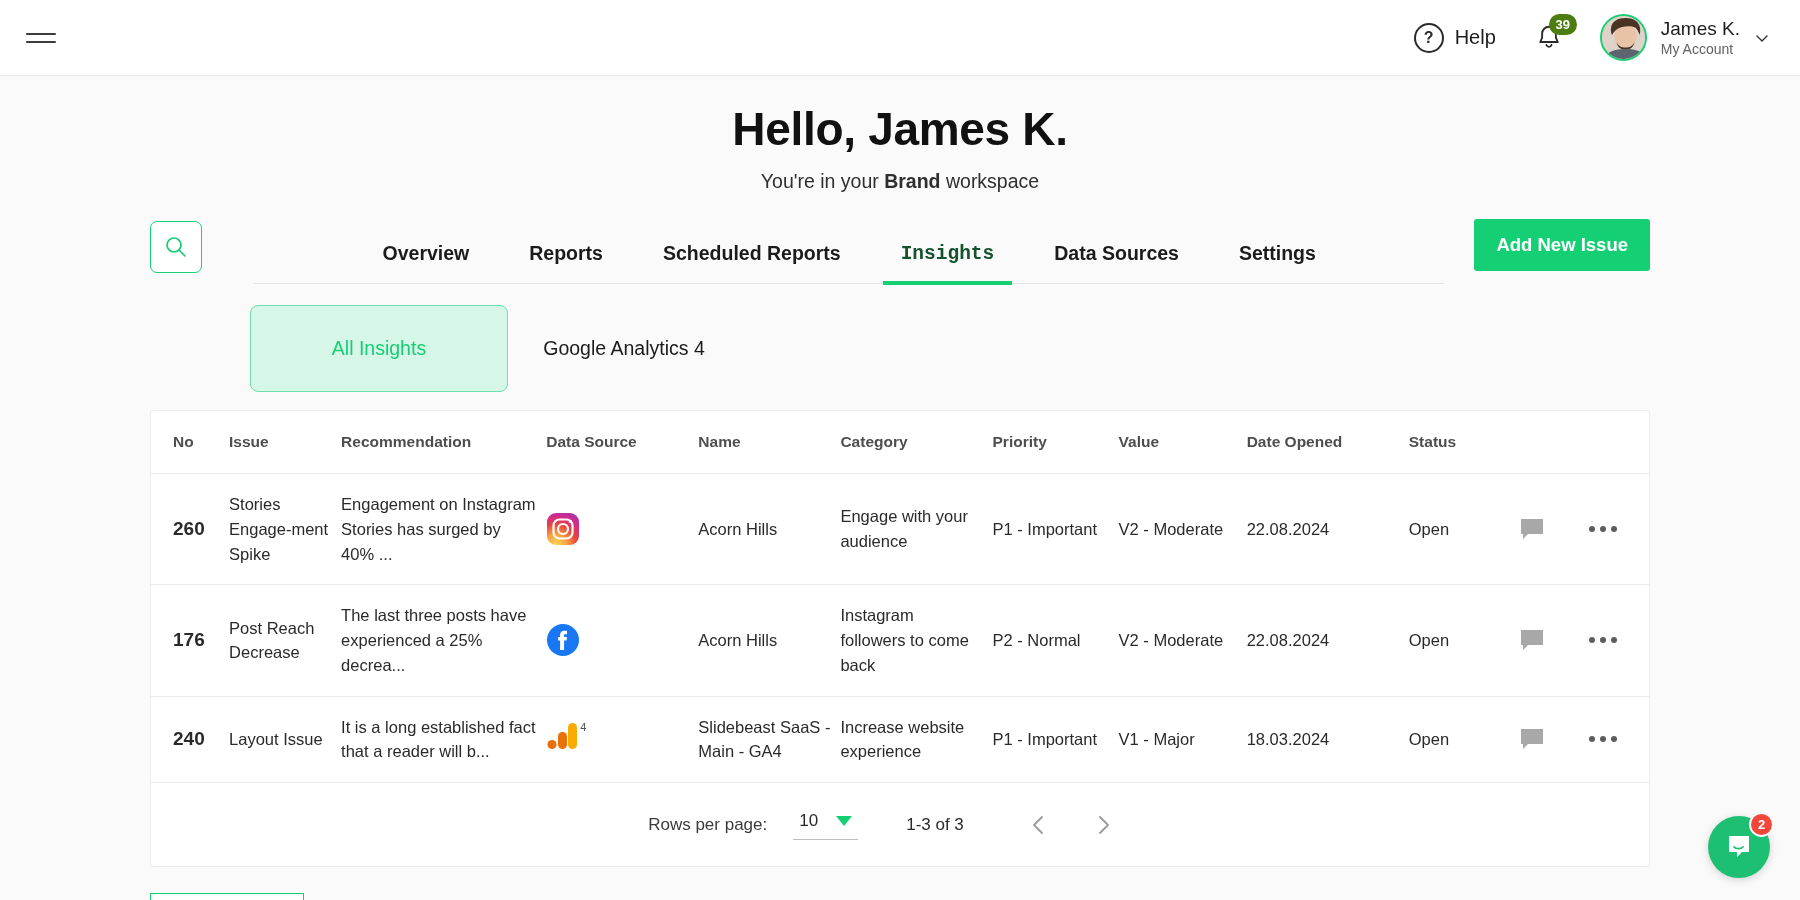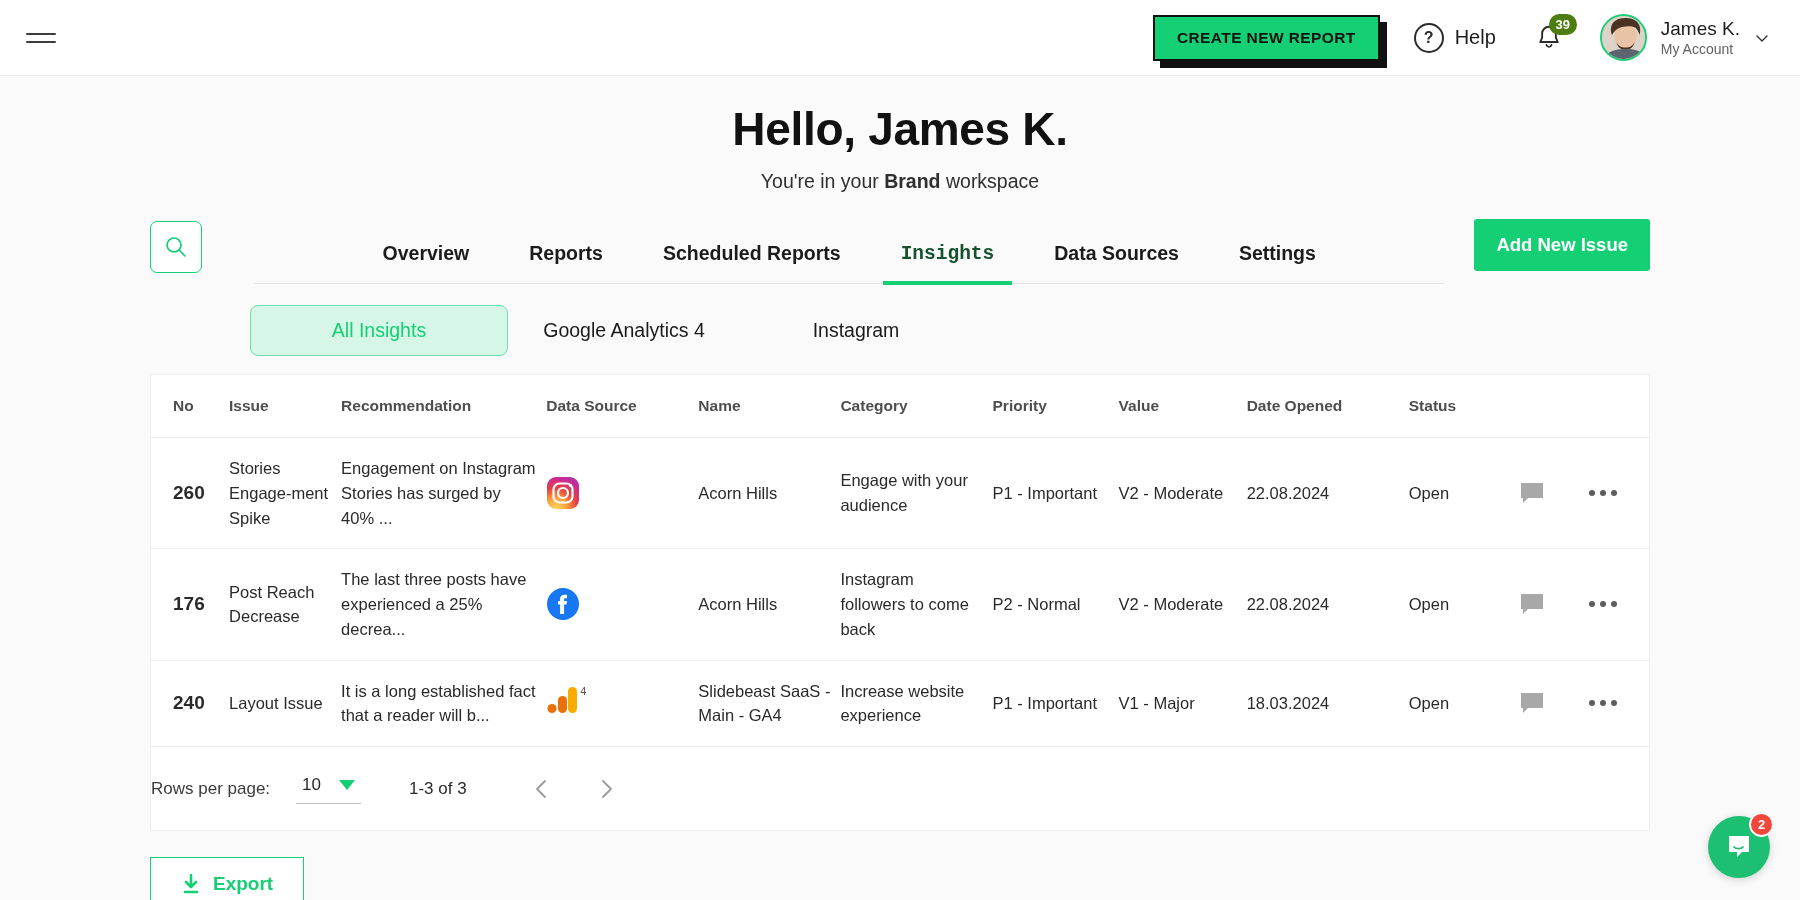--- a/index.html
+++ b/index.html
@@ -169,21 +169,21 @@
     display: flex;
     align-items: center;
     padding: 0 150px;
     margin-top: 22px;
     gap: 0;
   }
   .subtabs-inner { display:flex; align-items:center; margin-left: 100px; }
   .subtab {
     font-size: 19.5px;
     color: #1b1b1b;
-    padding: 13px 0;
+    padding: 31px 0;
     width: 232px;
     text-align: center;
     cursor: pointer;
     white-space: nowrap;
   }
   .subtab.active {
     color: #15cf74;
     background: #d6f7e7;
     border: 1.4px solid #6ddfae;
     border-radius: 8px;
@@ -235,21 +235,21 @@
   .ds-icon { width: 34px; height: 34px; display:block; }
   .ga4-badge { font-size: 11px; color:#555; vertical-align: super; }
 
   .row-actions { display:flex; align-items:center; gap: 44px; }
   .comment-icon { width: 26px; height: 24px; cursor:pointer; }
   .dots { display:flex; gap: 5px; cursor:pointer; }
   .dots i { width: 6px; height: 6px; border-radius: 50%; background: #5d5d5d; display:block; }
 
   
   .pagination {
-    display:flex; align-items:center; justify-content:flex-start;
+    display:flex; align-items:center; justify-content:center;
     padding: 26px 36px 26px 0;
     gap: 0;
   }
   .rpp-label { font-size: 17px; color: #3b3b3b; margin-right: 26px; }
   .rpp-select {
     display:flex; align-items:center; gap: 18px;
     border-bottom: 1.6px solid #bdbdbd;
     padding: 2px 6px 8px 6px;
     cursor: pointer;
     margin-right: 48px;
@@ -303,24 +303,20 @@
 <body>
 
 <div class="topbar">
   <div class="hamburger">
     <span></span>
       <span></span>
   </div>
 
   <div class="topbar-right">
 
-    <div class="create-report-wrap">
-      <div class="create-report-shadow"></div>
-      <button class="create-report-btn">CREATE NEW REPORT</button>
-    </div>
 
     <div class="help-group">
       <div class="q-circle">?</div>
       <span class="help-text">Help</span>
     </div>
 
     <div class="bell-wrap">
       <svg class="bell" viewBox="0 0 24 24">
         <path d="M12 3a5.5 5.5 0 0 0-5.5 5.5v3.2L5 15.2h14l-1.5-3.5V8.5A5.5 5.5 0 0 0 12 3z" fill="none" stroke="#2b2b2b" stroke-width="1.5" stroke-linejoin="round"></path>
         <path d="M10 17.6a2.1 2.1 0 0 0 4 0" fill="none" stroke="#2b2b2b" stroke-width="1.5" stroke-linecap="round"></path>
@@ -373,21 +369,20 @@
     <div class="nav-tab">Settings</div>
   </div>
 
   <button class="add-issue-btn">Add New Issue</button>
 </div>
 
 <div class="subtabs">
   <div class="subtabs-inner">
     <div class="subtab active">All Insights</div>
     <div class="subtab">Google Analytics 4</div>
-    <div class="subtab">Instagram</div>
   </div>
 </div>
 
 <div class="card">
   <table>
     <thead>
       <tr>
         <th class="col-no">No</th>
         <th class="col-issue">Issue</th>
         <th class="col-rec">Recommendation</th>

